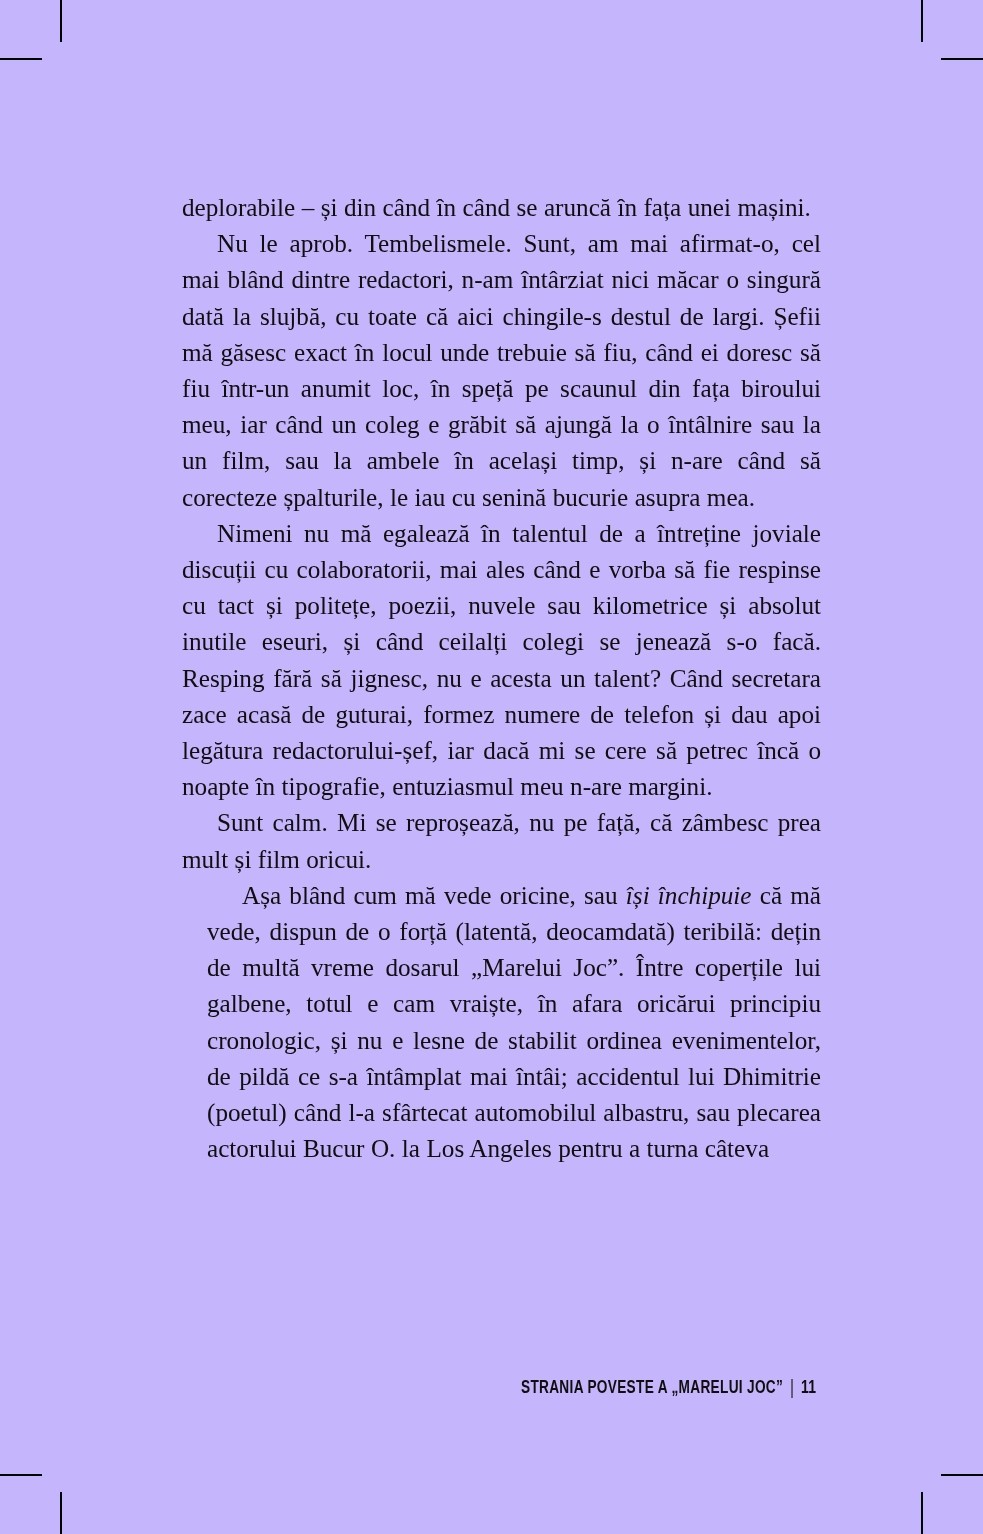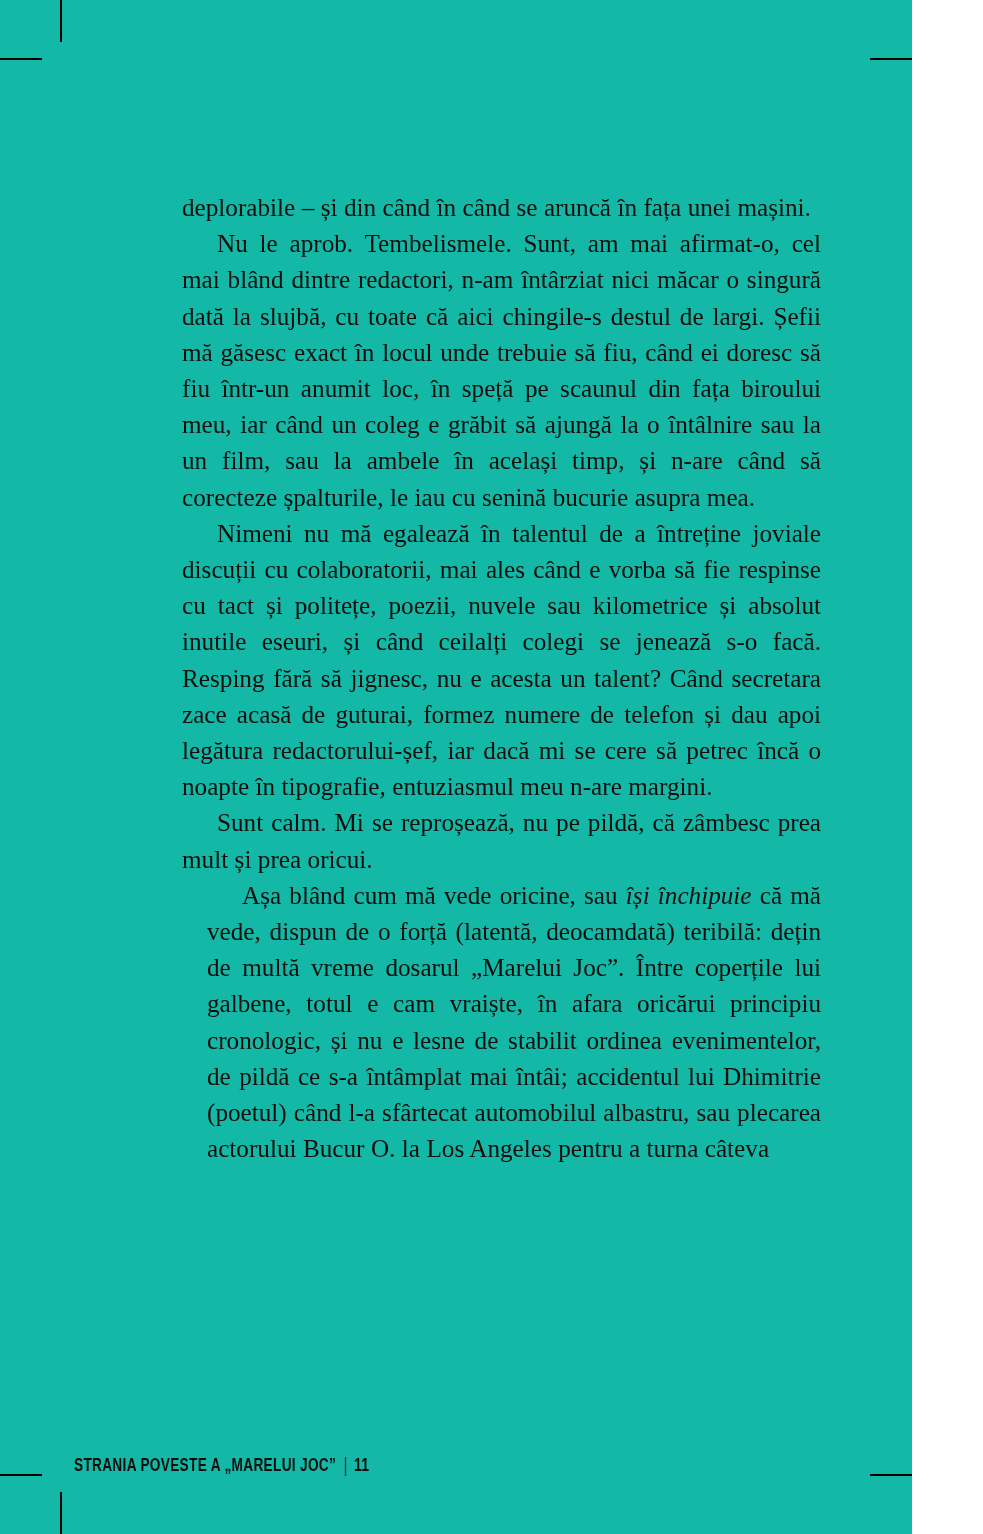--- a/index.html
+++ b/index.html
@@ -6,23 +6,23 @@
     margin: 0;
     padding: 0;
     background: #ffffff;
   }
   body {
     font-family: "Liberation Serif", "DejaVu Serif", serif;
     color: #100f0d;
   }
   #page {
     position: relative;
-    width: 912px;
+    width: 983px;
     height: 1534px;
-    background: #14b8a6;
+    background: #c4b5fd;
     overflow: hidden;
   }
 
   
   .crop {
     position: absolute;
     background: #000000;
   }
   .crop-v { width: 2px; height: 42px; }
   .crop-h { height: 2px; width: 42px; }
@@ -61,22 +61,22 @@
 
   em.ital {
     font-style: italic;
   }
 
   
   #runningfoot {
     position: absolute;
     left: 0;
     right: 163px;
-    top: 1455px;
-    text-align: left;
+    top: 1377px;
+    text-align: right;
     font-family: "Liberation Sans Narrow", "Liberation Sans", "DejaVu Sans", sans-serif;
     font-weight: bold;
     font-size: 17.5px;
     letter-spacing: 0.4px;
     color: #100f0d;
     white-space: nowrap;
   }
   #runningfoot .rf-title {
     transform: scaleX(0.78);
     transform-origin: right center;
@@ -106,21 +106,21 @@
   <div class="crop crop-h crop-tr-h"></div>
   <div class="crop crop-v crop-bl-v"></div>
   <div class="crop crop-h crop-bl-h"></div>
   <div class="crop crop-v crop-br-v"></div>
   <div class="crop crop-h crop-br-h"></div>
 
   <div id="textblock">
     <p class="body cont">deplorabile – și din când în când se aruncă în fața unei mașini.</p>
     <p class="body">Nu le aprob. Tembelismele. Sunt, am mai afirmat-o, cel mai blând dintre redactori, n-am întârziat nici măcar o singură dată la slujbă, cu toate că aici chingile-s destul de largi. Șefii mă găsesc exact în locul unde trebuie să fiu, când ei doresc să fiu într-un anumit loc, în speță pe scaunul din fața biroului meu, iar când un coleg e grăbit să ajungă la o întâlnire sau la un film, sau la ambele în același timp, și n-are când să corecteze șpalturile, le iau cu senină bucurie asupra mea.</p>
     <p class="body">Nimeni nu mă egalează în talentul de a întreține joviale discuții cu colaboratorii, mai ales când e vorba să fie respinse cu tact și politețe, poezii, nuvele sau kilometrice și absolut inutile eseuri, și când ceilalți colegi se jenează s-o facă. Resping fără să jignesc, nu e acesta un talent? Când secretara zace acasă de guturai, formez numere de telefon și dau apoi legătura redactorului-șef, iar dacă mi se cere să petrec încă o noapte în tipografie, entuziasmul meu n-are margini.</p>
-    <p class="body">Sunt calm. Mi se reproșează, nu pe pildă, că zâmbesc prea mult și prea oricui.</p>
+    <p class="body">Sunt calm. Mi se reproșează, nu pe față, că zâmbesc prea mult și film oricui.</p>
     <p class="body">
       <span>Așa blând cum mă vede oricine, sau </span><em class="ital">își închipuie</em><span> că mă vede, dispun de o forță (latentă, deocamdată) teribilă: dețin de multă vreme dosarul „Marelui Joc”. Între coperțile lui galbene, totul e cam vraiște, în afara oricărui principiu cronologic, și nu e lesne de stabilit ordinea evenimentelor, de pildă ce s-a întâmplat mai întâi; accidentul lui Dhimitrie (poetul) când l-a sfârtecat automobilul albastru, sau plecarea actorului Bucur O. la Los Angeles pentru a turna câteva</span>
     </p>
   </div>
 
   <div id="runningfoot">
     <span class="rf-title">STRANIA POVESTE A „MARELUI JOC”</span><span class="rf-sep">|</span><span class="rf-page">11</span>
   </div>
 
 </div>

